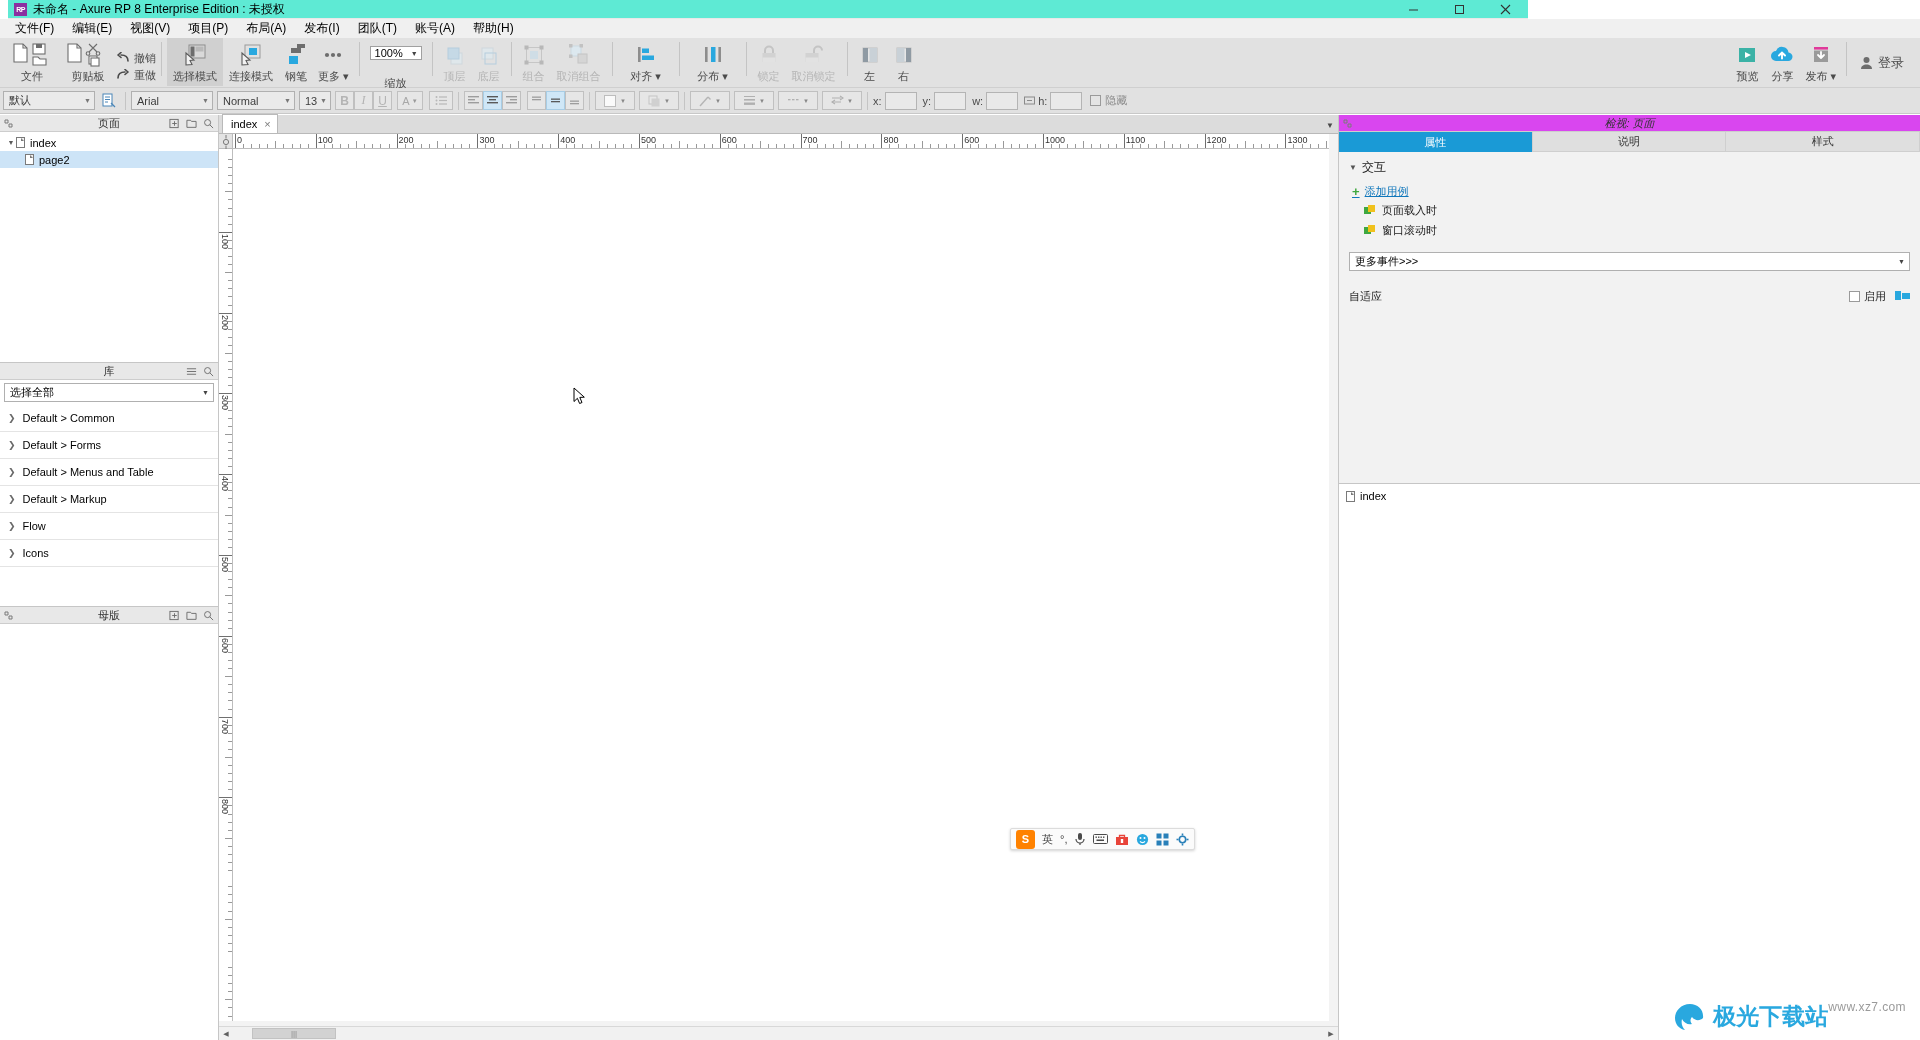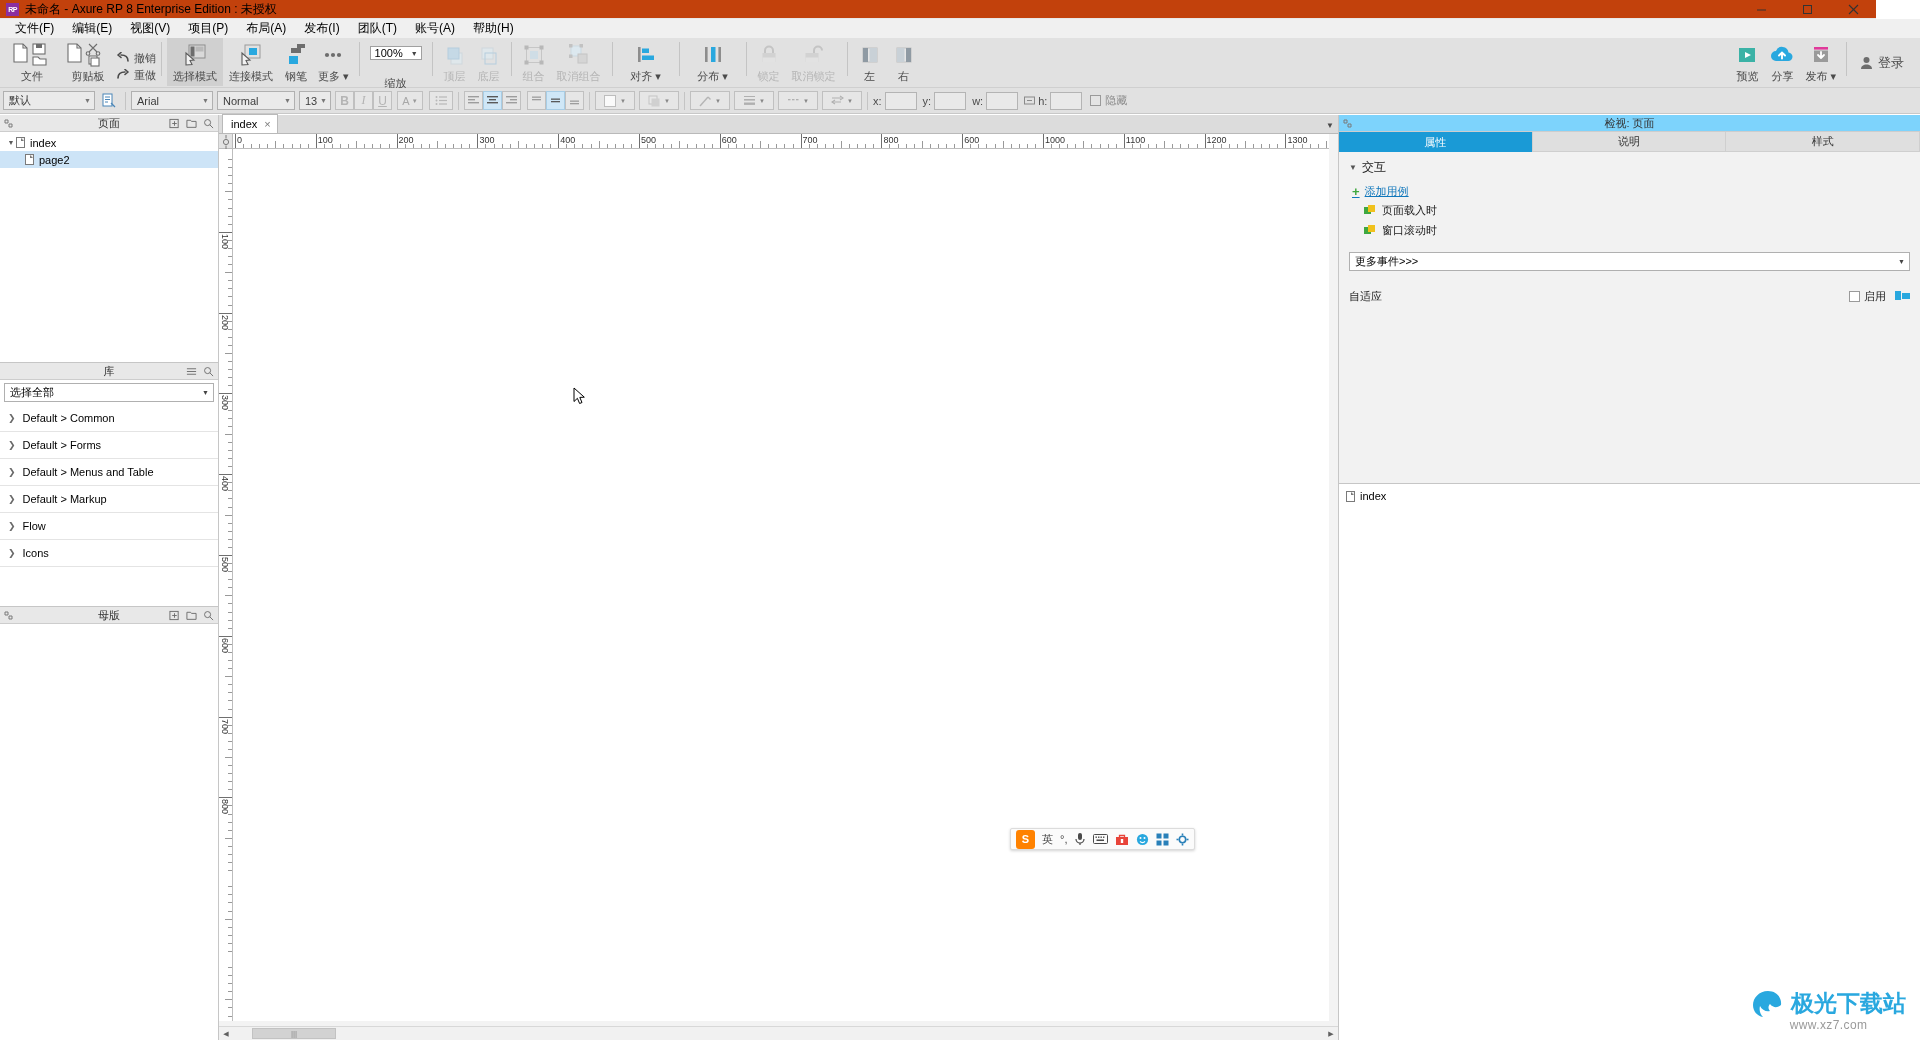--- a/index.html
+++ b/index.html
@@ -8,22 +8,22 @@
     font-family: "Liberation Sans", "DejaVu Sans", sans-serif;
     font-size: 12px;
     background: #f0f0f0;
     overflow: hidden;
     -webkit-font-smoothing: antialiased;
   }
   #app { position: relative; width: 1920px; height: 1040px; background: #ffffff; }
 
   
   .titlebar {
-    position: absolute; left:0; top:0; width:1876px; height:19px;
-    background:#c2410c; display:flex; align-items:center;
+    position: absolute; left:8px; top:0; width:1520px; height:19px;
+    background:#5eead4; display:flex; align-items:center;
     border-bottom: 1px solid #e8e8e8;
   }
   .app-icon {
     width:13px; height:13px; margin-left:6px; margin-right:6px;
     background:#8b2fa0; color:#fff; font-size:7px; font-weight:bold;
     display:flex; align-items:center; justify-content:center;
     letter-spacing:-0.5px;
   }
   .title-text { font-size:12px; color:#000; }
   .win-controls { position:absolute; right:0; top:0; height:19px; display:flex; }
@@ -174,21 +174,21 @@
     margin:13px 10px 0 10px; height:19px; border:1px solid #b0b0b0; background:#fff;
     display:flex; align-items:center; justify-content:space-between; padding:0 4px 0 5px;
     font-size:11px; color:#000;
   }
   .adaptive-row { display:flex; align-items:center; padding:0 10px; margin-top:16px; height:18px; font-size:11px; color:#222; }
   .chk { width:11px; height:11px; border:1px solid #9a9a9a; background:#fff; margin-right:4px; }
 
   .right-outline { position:absolute; left:1338px; top:483px; width:582px; height:557px; background:#fff; border-left:1px solid #c6c6c6; border-top:1px solid #c6c6c6; }
   .outline-row { height:18px; display:flex; align-items:center; gap:5px; padding-left:7px; font-size:11px; color:#000; margin-top:3px; }
 
-  .wm { position:absolute; right:14px; bottom:8px; display:flex; flex-direction:column; align-items:center; }
+  .wm { position:absolute; right:14px; bottom:8px; display:flex; flex-direction:row; }
   .wm .m { display:flex; align-items:center; gap:6px; }
   .wm .bk { color:#29a8df; font-size:23px; font-weight:bold; font-family:"DejaVu Sans", sans-serif; }
   .wm .sub { font-size:12px; color:#9a9a9a; margin-top:-1px; letter-spacing:.4px; }
 
   .doc-ico { width:9px; height:11px; border:1px solid #7a7a7a; background:#fff; position:relative; display:inline-block; }
   .doc-ico:after { content:""; position:absolute; right:0; top:0; border-top:3px solid #f0f0f0; border-left:3px solid #7a7a7a; }
   .sq { display:inline-block; }
 </style>
 </head>
 <body>
@@ -1152,21 +1152,21 @@
             <line x1="6.5" y1="0.5" x2="6.5" y2="2.5"></line>
             <line x1="6.5" y1="10.5" x2="6.5" y2="12.5"></line>
             <line x1="0.5" y1="6.5" x2="2.5" y2="6.5"></line>
             <line x1="10.5" y1="6.5" x2="12.5" y2="6.5"></line>
           </g>
         </svg>
     </div>
   </div>
 
   <div class="right-insp">
-    <div class="panel-hdr" style="background:#7dd3fc;">
+    <div class="panel-hdr" style="background:#d946ef;font-style:italic;">
       <div class="hdr-left">
         <svg width="9" height="9" viewBox="0 0 9 9">
             <path d="M1 1h3v3H1z" fill="none" stroke="#7a7a7a"></path>
             <path d="M5 5h3v3H5z" fill="none" stroke="#7a7a7a"></path>
           </svg>
       </div>
       <span>检视: 页面</span>
     </div>
 
     <div class="rtabs">

